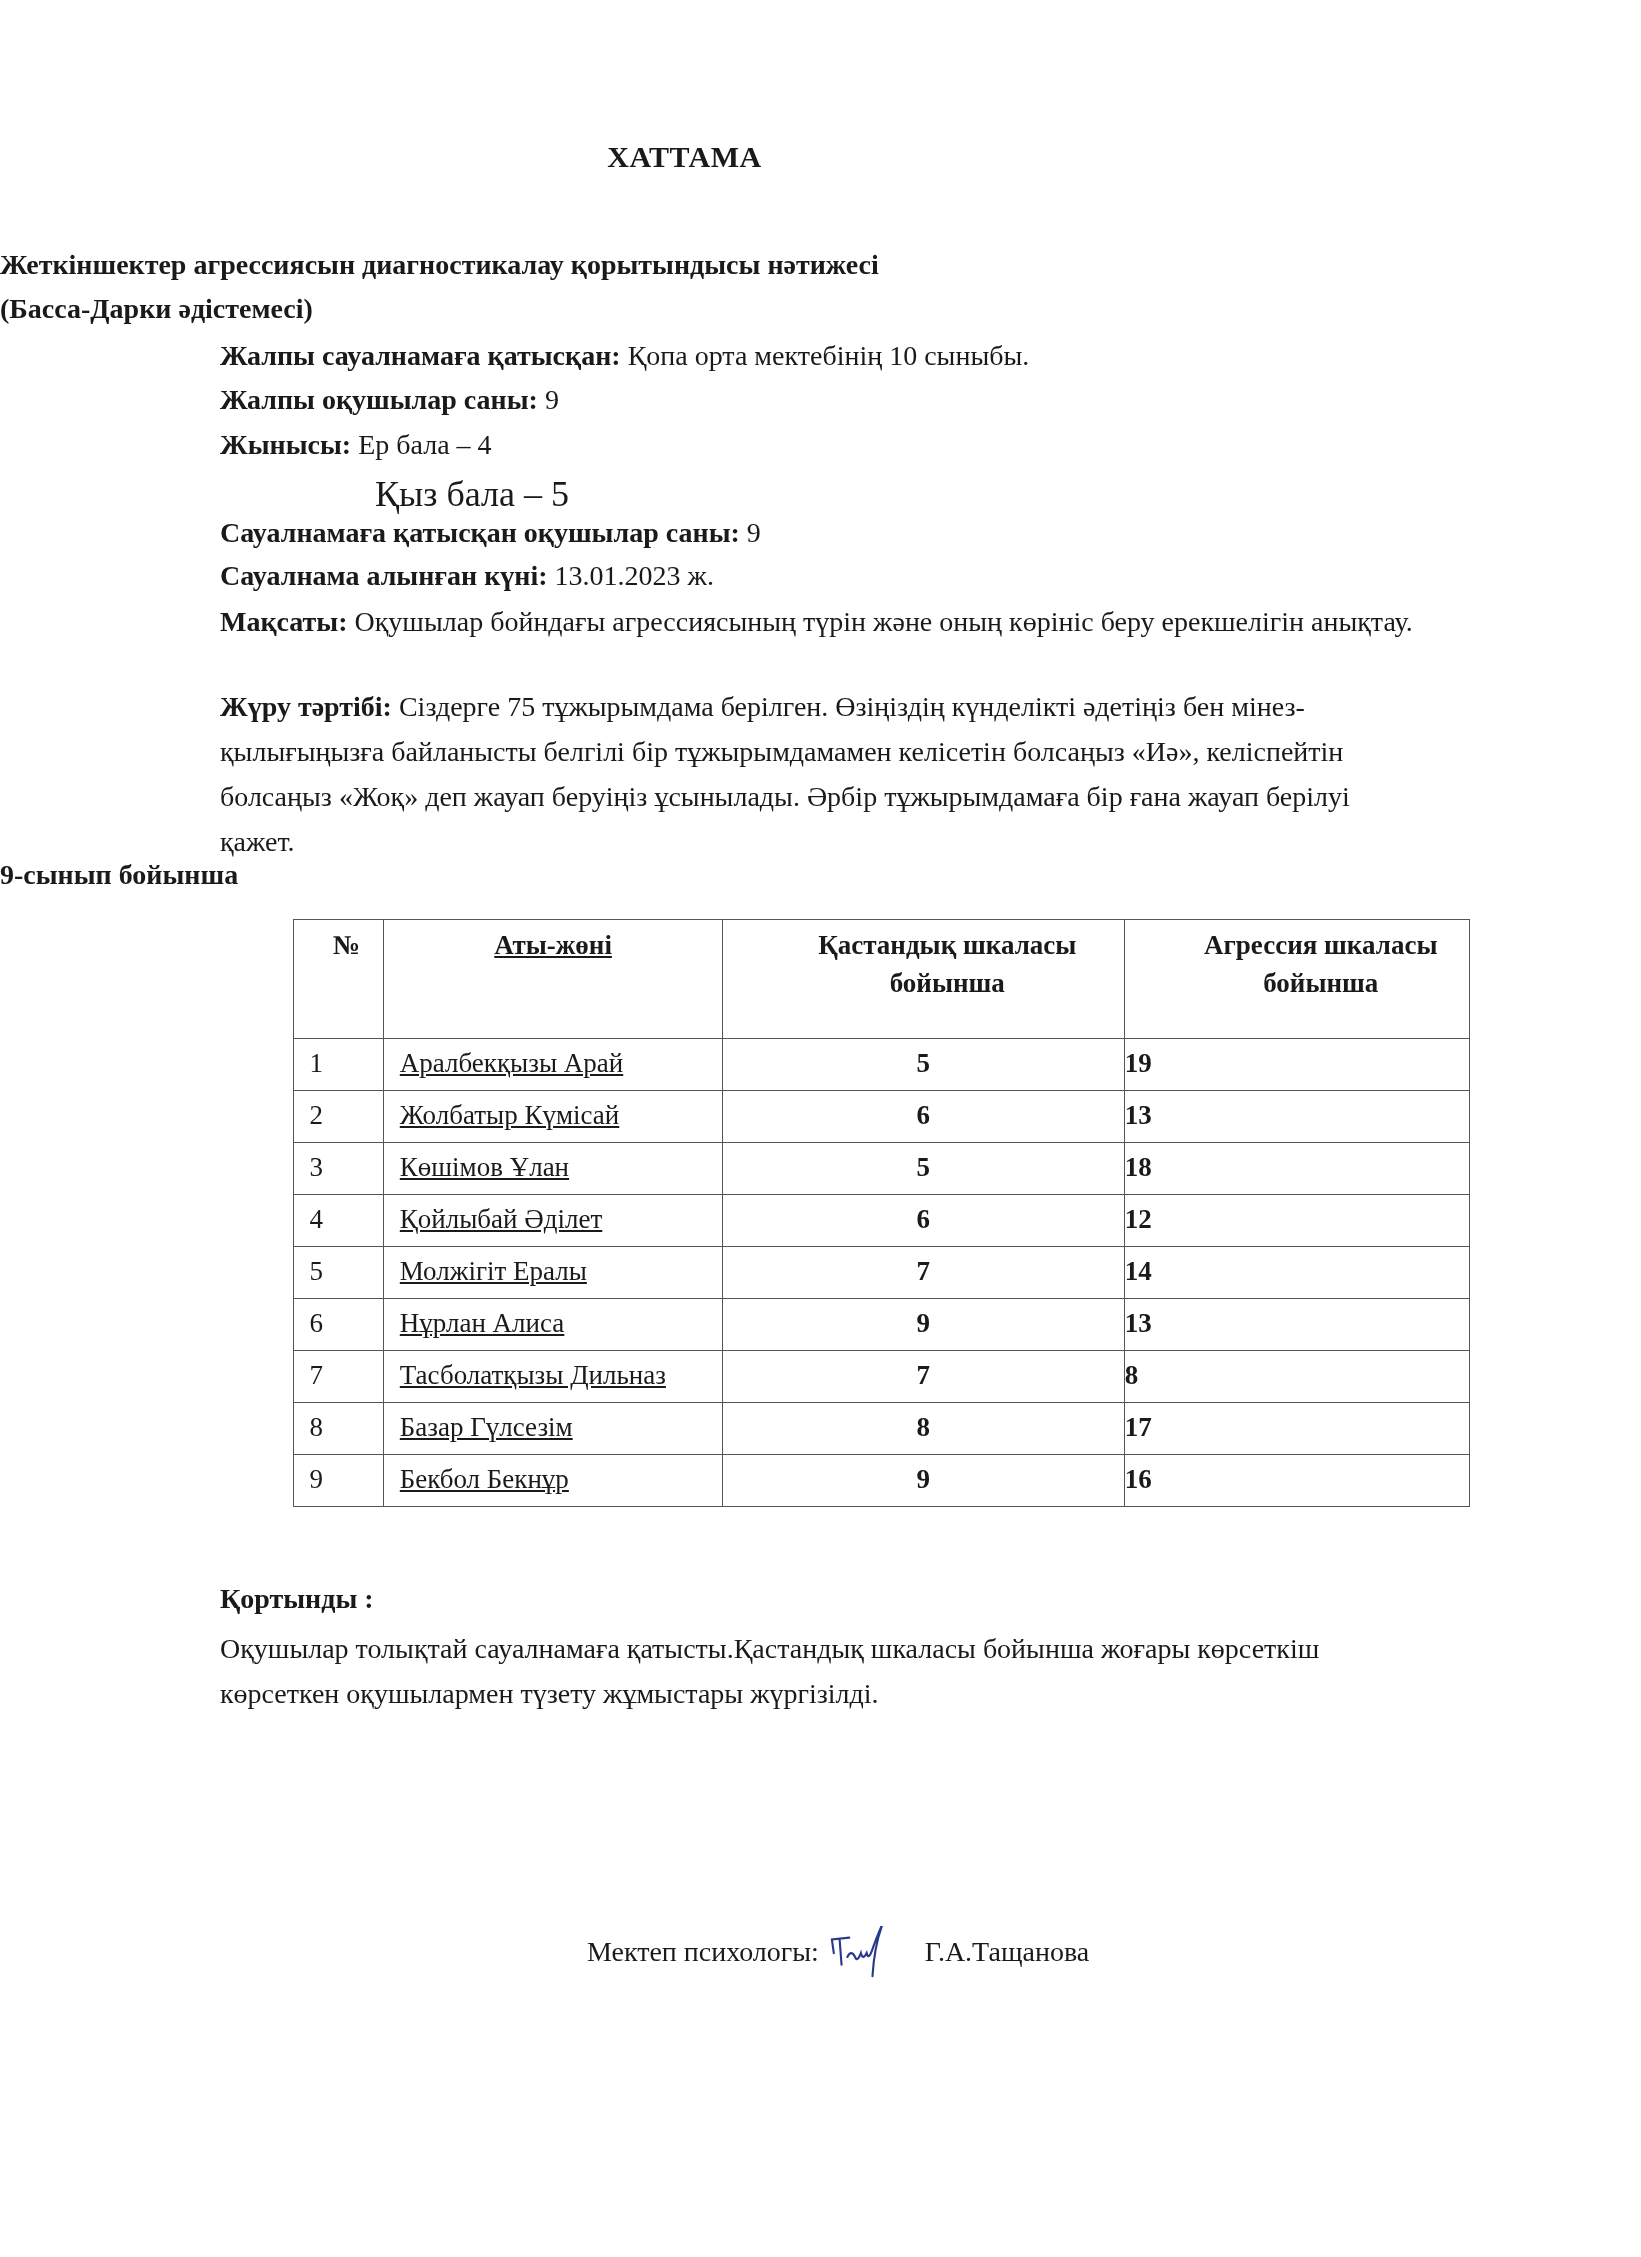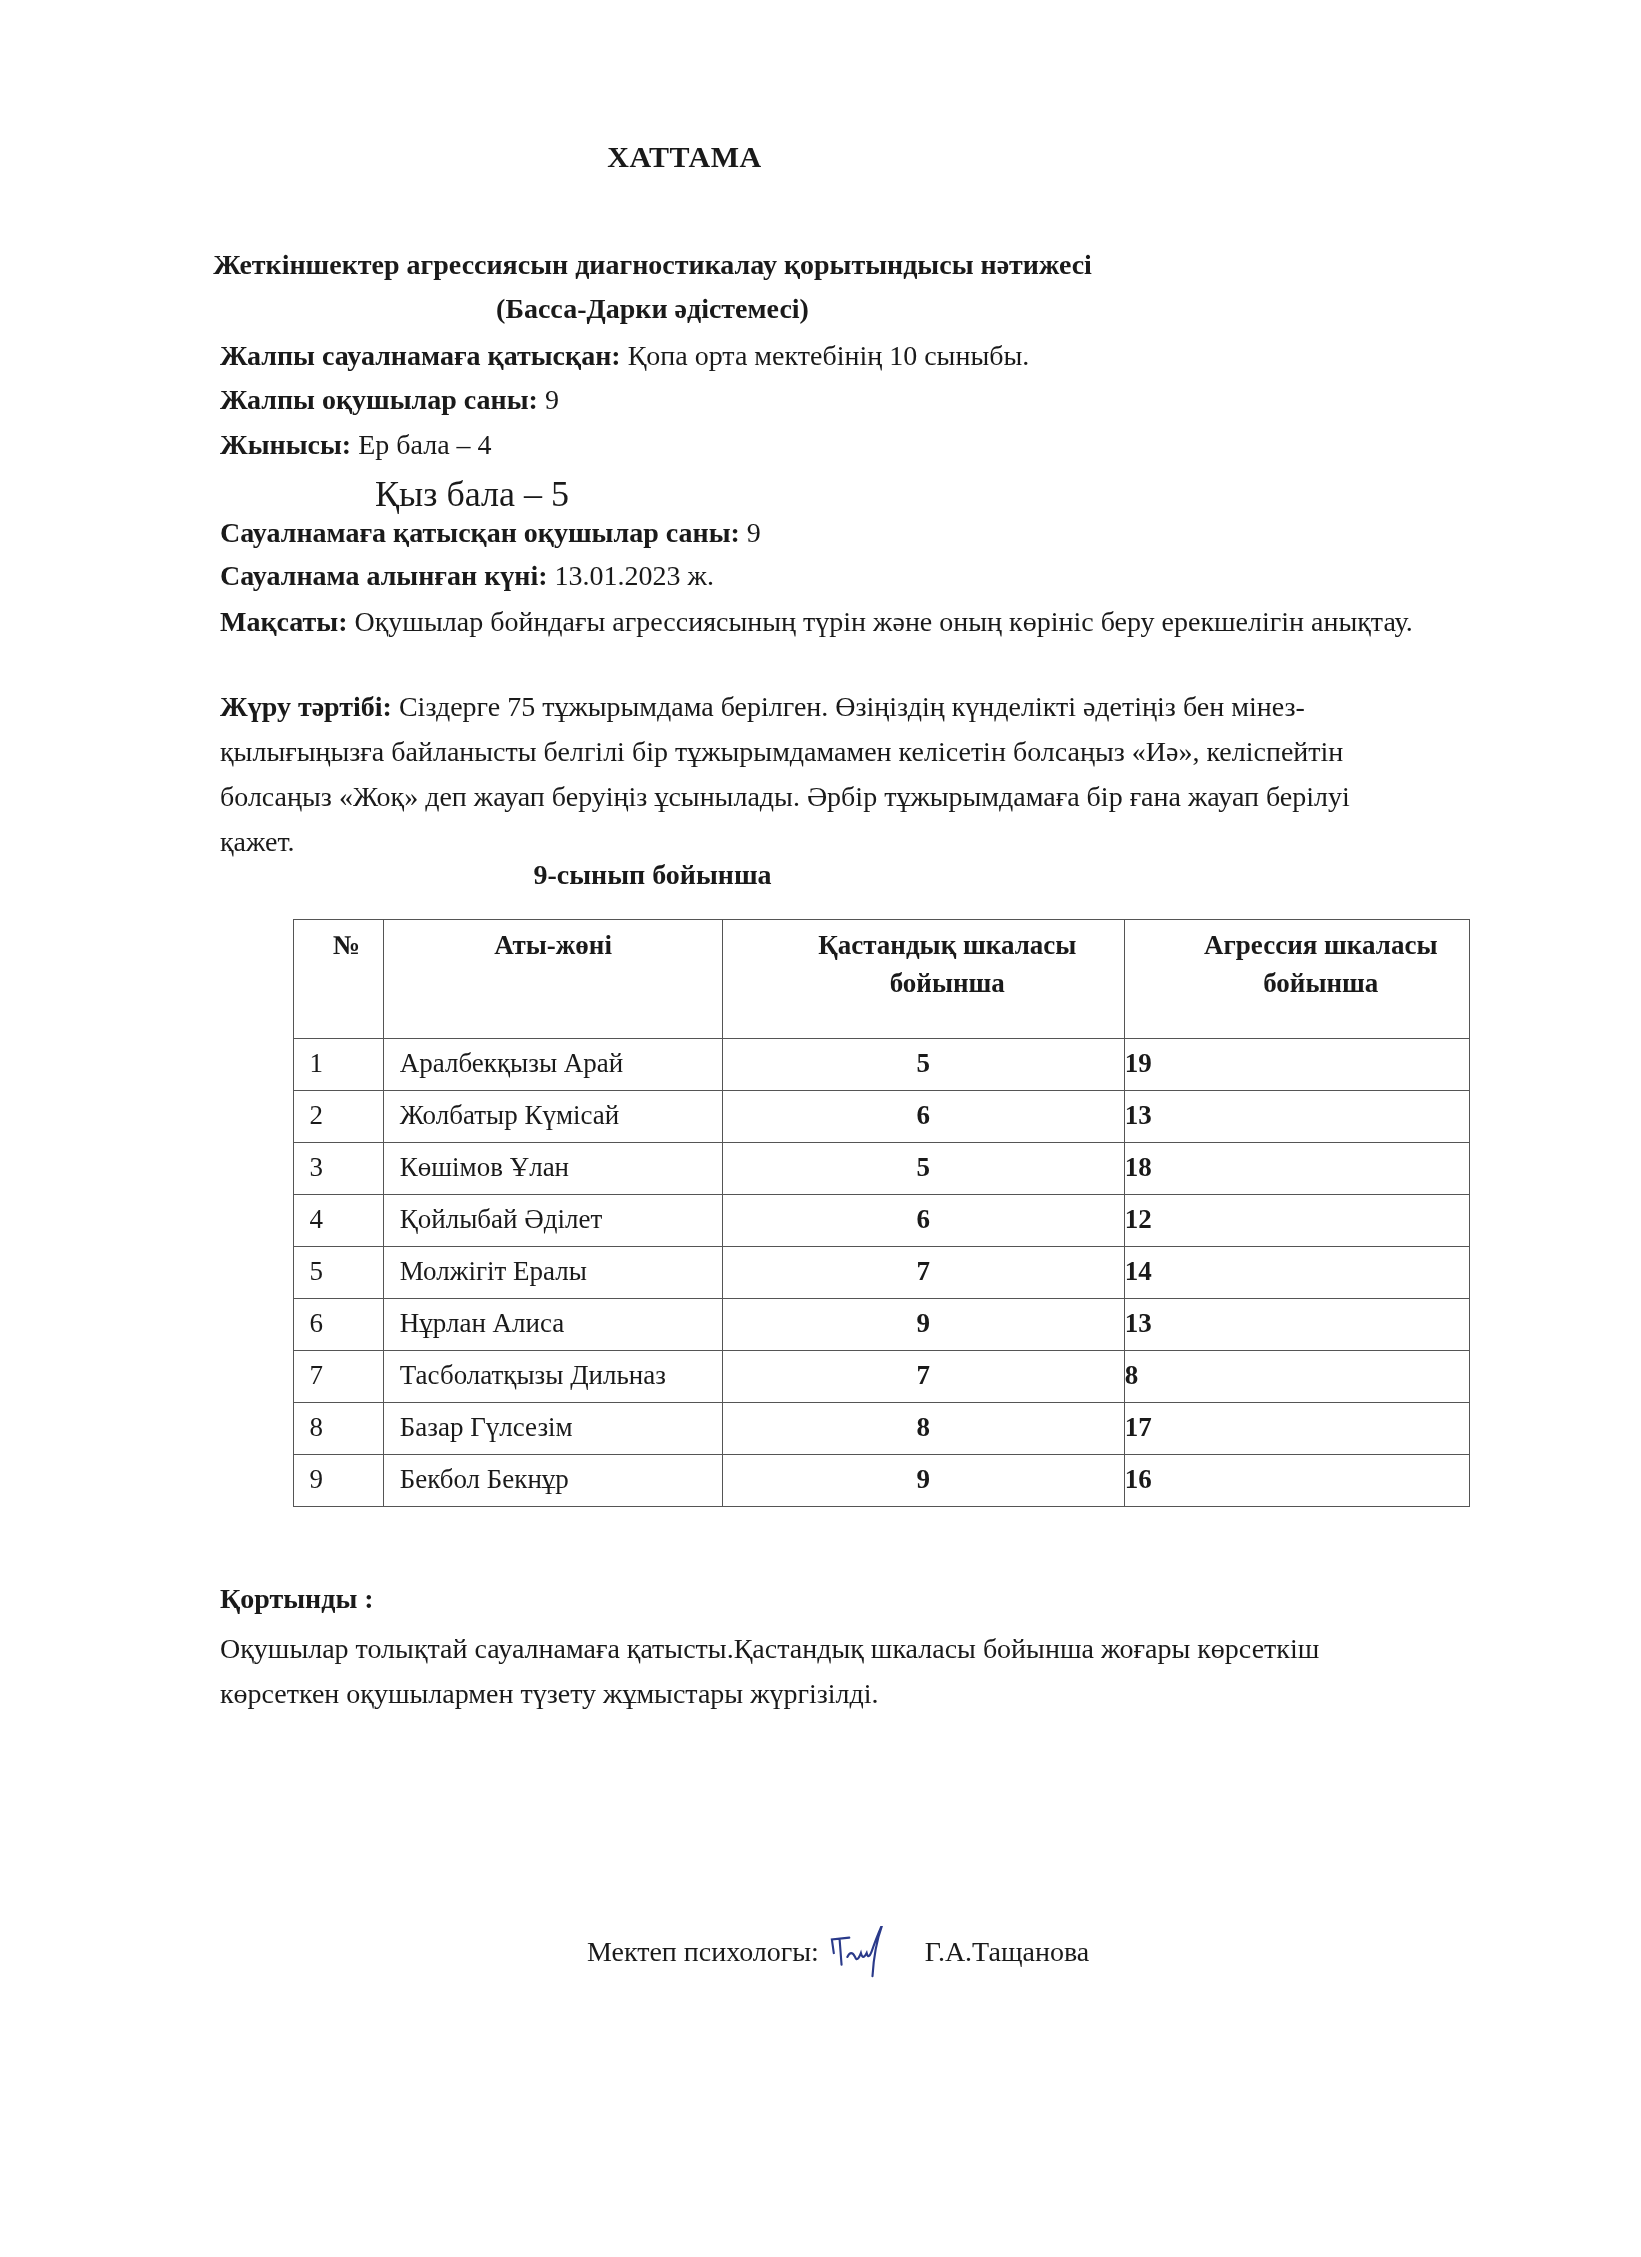--- a/index.html
+++ b/index.html
@@ -1,31 +1,31 @@
 <!DOCTYPE html>
 <html><head>
 <meta charset="utf-8">
 <style>
   html, body { margin: 0; padding: 0; background: #ffffff; }
   body { width: 1641px; height: 2257px; position: relative; overflow: hidden;
          font-family: "Liberation Serif", "DejaVu Serif", serif; color: #1a1a1a; }
   .abs { position: absolute; }
   .title { left: 0; width: 1369px; top: 140px; text-align: center; font-weight: bold; font-size: 30px; letter-spacing: 0.5px; }
-  .subtitle { left: 0; width: 1305px; text-align: center; font-weight: bold; font-size: 28px; }
+  .subtitle { left: 0; width: 1305px; font-weight: bold; font-size: 28px; }
   .line { left: 220px; font-size: 28px; white-space: nowrap; }
   .line b { font-weight: bold; }
   .para { left: 220px; width: 1197px; font-size: 28px; line-height: 45px; }
   .indent { left: 375px; font-size: 36px; }
   table.results { position: absolute; left: 293px; top: 919px; border-collapse: collapse; font-size: 27px; }
   table.results td, table.results th { border: 1.9px solid #555; padding: 0; vertical-align: top; }
   table.results th { font-weight: bold; text-align: center; line-height: 38px; height: 112px; padding-top: 5.8px; padding-left: 48px; }
   table.results td { height: 51px; line-height: 48px; }
   .c-num { width: 74px; padding-left: 15.4px !important; text-align: left; }
   th.c-num { text-align: left; }
-  .c-name { width: 322px; padding-left: 15.4px !important; }
+  .c-name { width: 322px; padding-left: 15.4px !important; text-decoration: underline; }
   th.c-name { padding-left: 0 !important; }
   .c-s1 { width: 353px; text-align: center; font-weight: bold; }
   .c-s2 { width: 296px; font-weight: bold; }
   th.c-s1, th.c-s2 { font-weight: bold; }
   .sig { left: 555px; top: 1926px; font-size: 28px; white-space: nowrap; margin-left: 32px; }
   .sig-mark { display: inline-block; width: 92px; height: 58px; vertical-align: middle; }
 </style>
 </head>
 <body>
 

